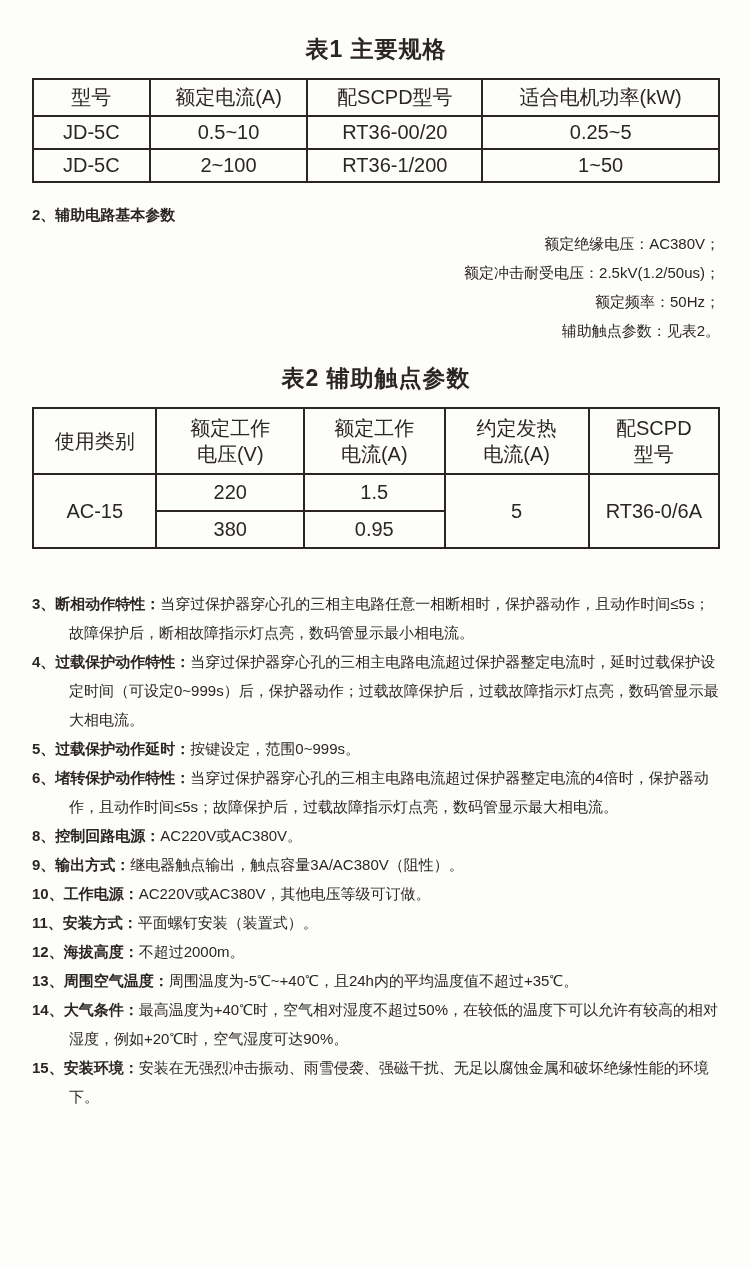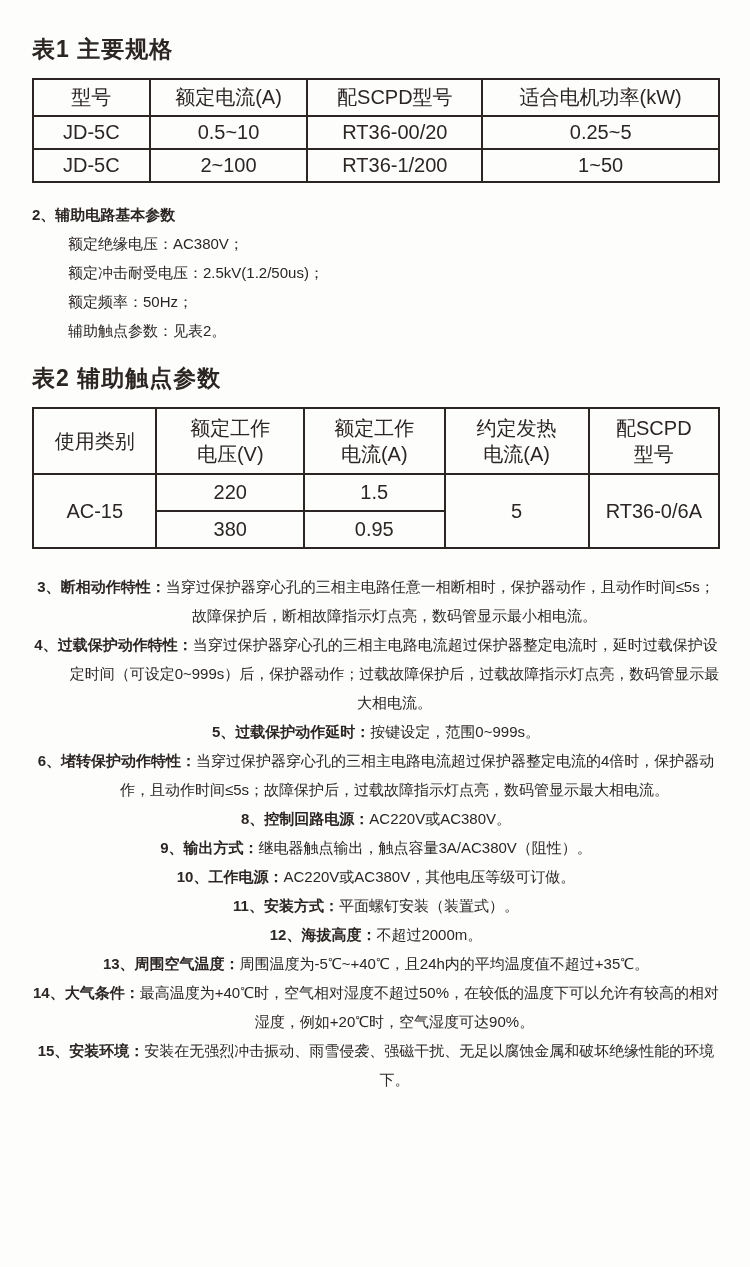--- a/index.html
+++ b/index.html
@@ -13,21 +13,21 @@
     -webkit-font-smoothing: antialiased;
   }
   .page {
     width: 750px;
     min-height: 1267px;
     padding: 34px 30px 24px 32px;
   }
   .tbl-title {
     font-size: 23px;
     font-weight: 700;
-    text-align: left;
+    text-align: center;
     margin: 0 0 13px 0;
     letter-spacing: 1px;
   }
   table {
     border-collapse: collapse;
     width: 100%;
     table-layout: fixed;
   }
   table, th, td { border: 2.5px solid #2b2624; }
   th, td {
@@ -45,23 +45,23 @@
   .t2 th { white-space: pre-line; line-height: 1.3; height: 66px; }
   .t2 td { height: 37px; }
   .t2 col.c1 { width: 18%; }
   .t2 col.c2 { width: 21.5%; }
   .t2 col.c3 { width: 20.5%; }
   .t2 col.c4 { width: 21%; }
   .t2 col.c5 { width: 19%; }
   .body-text { font-size: 15px; line-height: 29px; }
   .sec2 { margin-top: 17px; }
   .sec2-head { margin: 0; font-weight: 700; }
-  .sec2 p.subline { margin: 0; padding-left: 36px; }
+  .sec2 p.subline { margin: 0; padding-left: 36px; text-align: right; }
   .t2-title { margin-top: 18px; }
-  .items { margin-top: 23px; text-align: center; }
+  .items { margin-top: 40px; }
   p.item { margin: 0; padding-left: 37px; text-indent: -37px; }
   .bold { font-weight: 700; }
 </style>
 </head>
 <body>
 
 <div class="page">
 
   <h1 class="tbl-title">表1 主要规格</h1>
 

